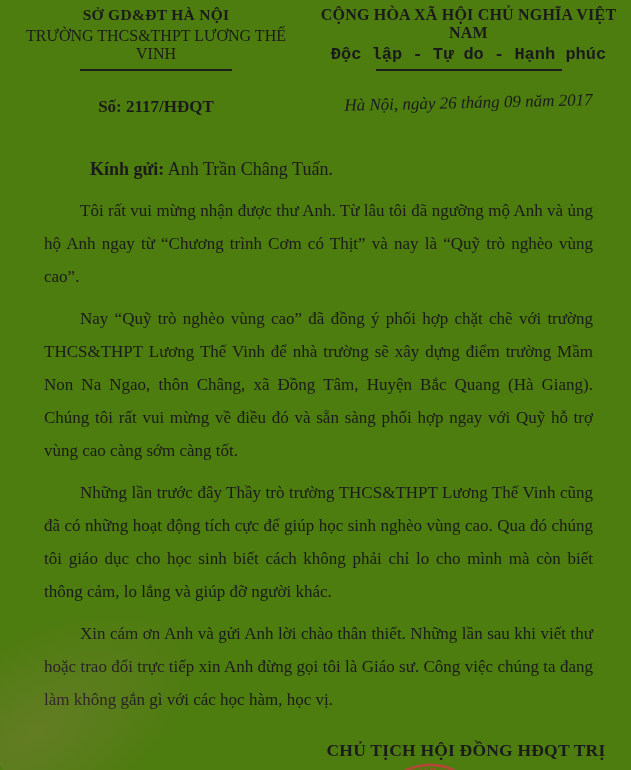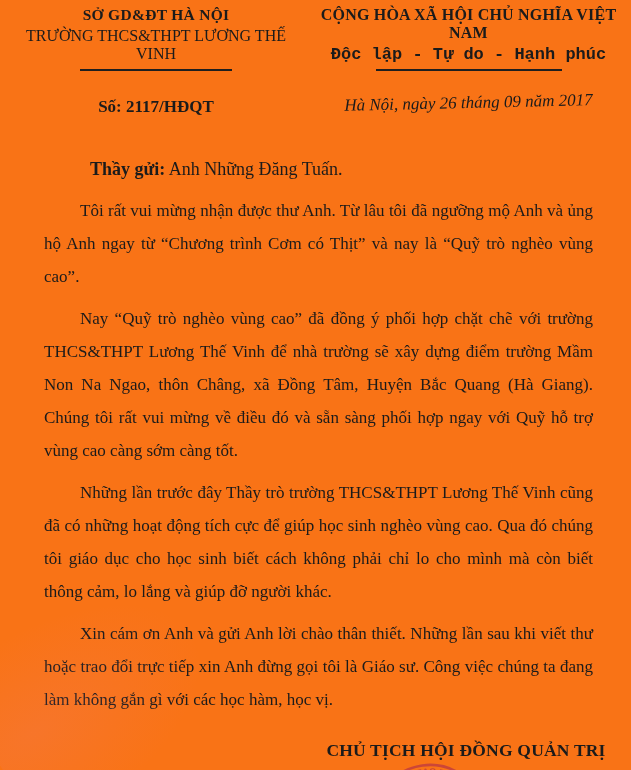--- a/index.html
+++ b/index.html
@@ -1,19 +1,19 @@
 <!DOCTYPE html>
 <html><head>
 <meta charset="utf-8">
 <style>
   html,body { margin:0; padding:0; }
   .page {
     position: relative;
     width: 631px; height: 770px;
-    background: #f97316;
+    background: #4d7c0f;
     font-family: "Liberation Serif", serif;
     color: #1b1b1b;
     overflow: hidden;
   }
   .smudge {
     position:absolute; left:-30px; bottom:-10px; width:260px; height:200px;
     background: radial-gradient(ellipse at 18% 55%, rgba(235,130,160,0.14), transparent 62%);
     transform: rotate(-32deg);
     pointer-events:none;
   }
@@ -61,30 +61,30 @@
     <div class="header-right">
       <div class="hr1">CỘNG HÒA XÃ HỘI CHỦ NGHĨA VIỆT NAM</div>
       <div class="hr2">Độc lập - Tự do - Hạnh phúc</div>
       <div class="rule-right"></div>
       <div class="date-line">Hà Nội, ngày 26 tháng 09 năm 2017</div>
     </div>
   </div>
 
   <div class="letter-body">
     <div class="salutation">
-      <span class="label">Thầy gửi:</span><span> Anh Những Đăng Tuấn.</span>
+      <span class="label">Kính gửi:</span><span> Anh Trần Châng Tuấn.</span>
     </div>
     <p class="para">Tôi rất vui mừng nhận được thư Anh. Từ lâu tôi đã ngưỡng mộ Anh và ủng hộ Anh ngay từ “Chương trình Cơm có Thịt” và nay là “Quỹ trò nghèo vùng cao”.</p>
     <p class="para">Nay “Quỹ trò nghèo vùng cao” đã đồng ý phối hợp chặt chẽ với trường THCS&amp;THPT Lương Thế Vinh để nhà trường sẽ xây dựng điểm trường Mầm Non Na Ngao, thôn Châng, xã Đồng Tâm, Huyện Bắc Quang (Hà Giang). Chúng tôi rất vui mừng về điều đó và sẵn sàng phối hợp ngay với Quỹ hỗ trợ vùng cao càng sớm càng tốt.</p>
     <p class="para">Những lần trước đây Thầy trò trường THCS&amp;THPT Lương Thế Vinh cũng đã có những hoạt động tích cực để giúp học sinh nghèo vùng cao. Qua đó chúng tôi giáo dục cho học sinh biết cách không phải chỉ lo cho mình mà còn biết thông cảm, lo lắng và giúp đỡ người khác.</p>
     <p class="para">Xin cám ơn Anh và gửi Anh lời chào thân thiết. Những lần sau khi viết thư hoặc trao đổi trực tiếp xin Anh đừng gọi tôi là Giáo sư. Công việc chúng ta đang làm không gắn gì với các học hàm, học vị.</p>
   </div>
 
   <div class="sig-block">
-    <div class="sig-title">CHỦ TỊCH HỘI ĐỒNG QUẢN TRỊ</div>
+    <div class="sig-title">CHỦ TỊCH HỘI ĐỒNG HĐQT TRỊ</div>
 
     <div class="sig-art">
       <svg class="stamp-svg" viewBox="0 0 120 120" width="118" height="118" aria-hidden="true">
         <g transform="rotate(-8 60 60)" fill="none" stroke="#c5403c" opacity="0.88">
           <circle cx="60" cy="60" r="56" stroke-width="2.6"></circle>
           <circle cx="60" cy="60" r="41" stroke-width="1.4"></circle>
         </g>
         <defs>
           <path id="ring-path" d="M 26.8,93.2 A 47,47 0 1 1 93.2,93.2"></path>
         </defs>

